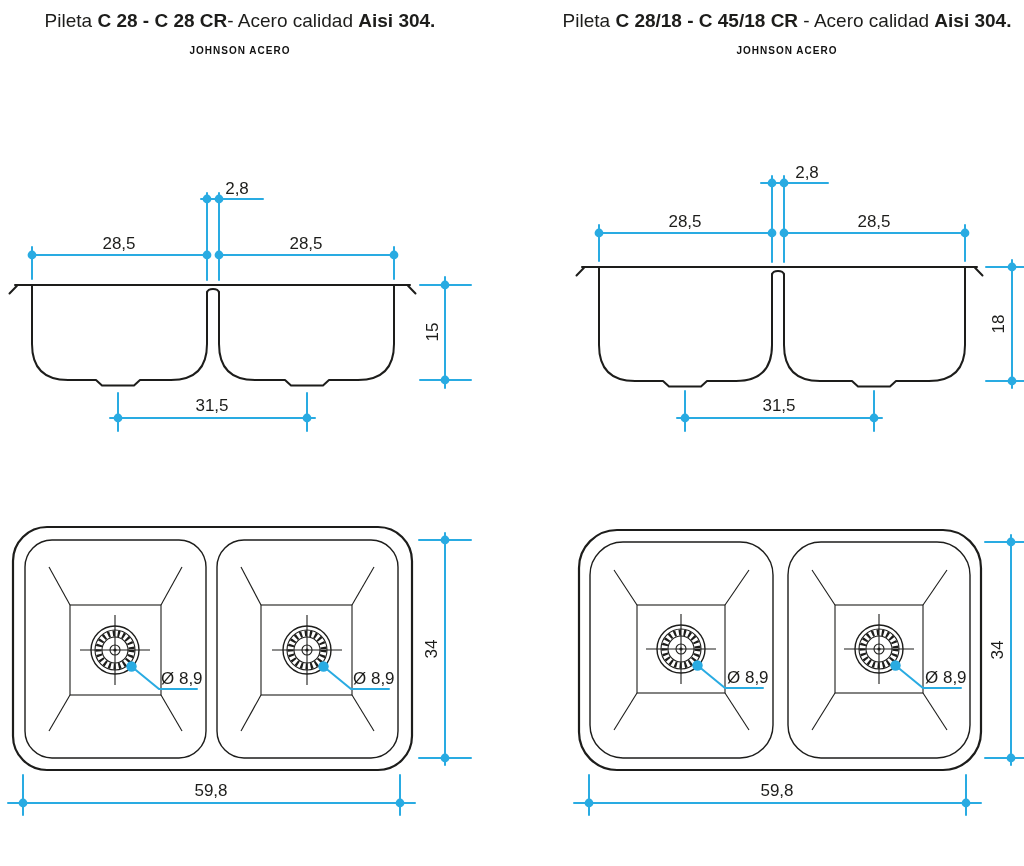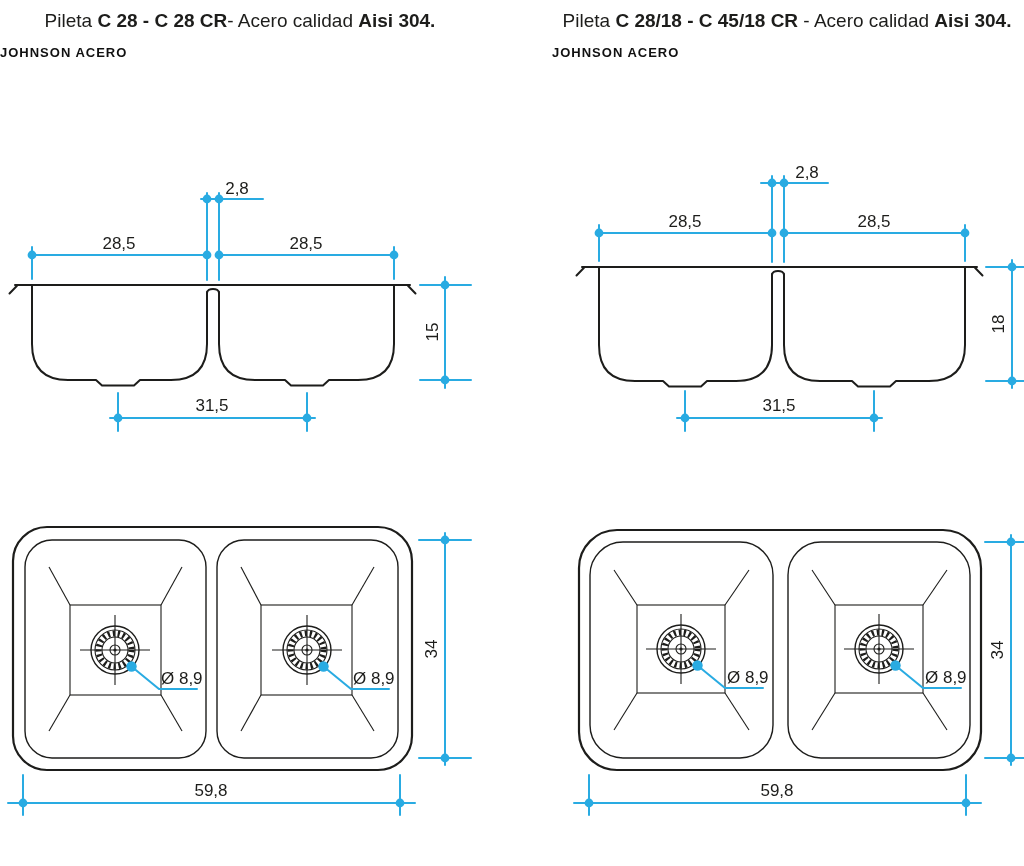--- a/index.html
+++ b/index.html
@@ -1,21 +1,21 @@
 <!DOCTYPE html>
 <html><head>
 <meta charset="utf-8">
 <style>
   html,body{margin:0;padding:0;background:#fff;}
   .sheet{position:relative;width:1024px;height:866px;background:#ffffff;
          font-family:"Liberation Sans",sans-serif;overflow:hidden;}
   .title{position:absolute;top:10px;font-size:19px;color:#1d1d1b;text-align:center;white-space:pre;}
   .title b{font-weight:bold;}
-  .brand{position:absolute;top:45px;font-size:13px;font-weight:bold;letter-spacing:1px;
-         color:#111;text-align:left;}
+  .brand{position:absolute;top:45px;font-size:10px;font-weight:bold;letter-spacing:1px;
+         color:#111;text-align:center;}
   .title-l,.brand-l{left:0;width:480px;}
   .title-r,.brand-r{left:552px;width:470px;}
   svg{position:absolute;overflow:visible;}
   .k{stroke:#1d1d1b;fill:none;stroke-width:2;stroke-linejoin:round;stroke-linecap:round;}
   .k22{stroke:#1d1d1b;fill:none;stroke-width:2.2;}
   .k14{stroke:#1d1d1b;fill:none;stroke-width:1.4;}
   .k11{stroke:#1d1d1b;fill:none;stroke-width:1.1;}
   .c{stroke:#29abe2;fill:none;stroke-width:2;stroke-linecap:round;}
   .dot{fill:#29abe2;stroke:none;}
   .t{font-family:"Liberation Sans",sans-serif;font-size:17px;fill:#1d1d1b;}

